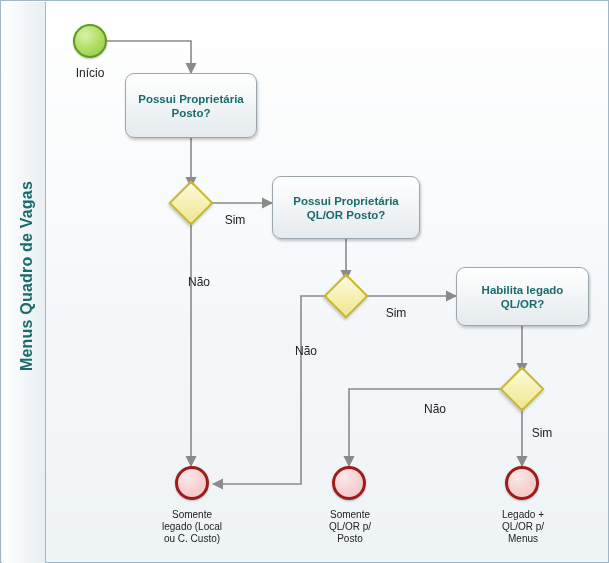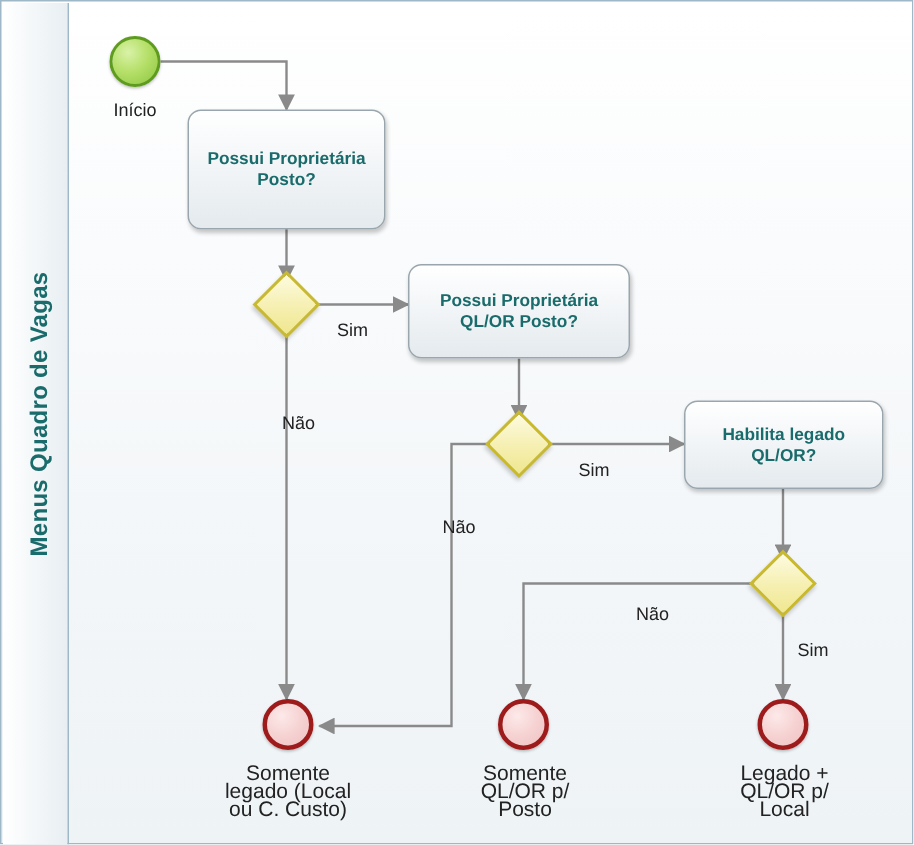--- a/index.html
+++ b/index.html
@@ -74,21 +74,21 @@
     box-shadow:1px 2px 3px rgba(0,0,0,0.20);
   }
   .lbl{
     position:absolute;
     font-size:12px;
     color:#222;
     text-align:center;
     line-height:12px;
     white-space:pre-line;
   }
-  .lbl.small{font-size:14px;}
+  .lbl.small{font-size:10px;}
 </style>
 </head>
 <body>
 
 <div id="canvas">
 
   <div id="lane-header">
     <div id="lane-title">Menus Quadro de Vagas</div>
   </div>
 
@@ -118,21 +118,21 @@
 
       <path d="M 504 388 L 348 388 L 348 465"></path>
 
       <path d="M 521 405 L 521 465"></path>
     </g>
   </svg>
 
   <div class="node start-ev" style="left:72px;top:23px;"></div>
   <div class="lbl" style="left:52px;top:66px;width:74px;">Início</div>
 
-  <div class="node task" style="left:124px;top:72px;width:132px;height:80px;">Possui
+  <div class="node task" style="left:124px;top:72px;width:132px;height:65px;">Possui
 Proprietária
 Posto?</div>
   <div class="node task" style="left:455px;top:266px;width:133px;height:59px;">Habilita legado
 QL/OR?</div>
   <div class="node task" style="left:271px;top:175px;width:148px;height:63px;">Possui
 Proprietária
 QL/OR Posto?</div>
 
   <div class="node gw" style="left:174px;top:186px;"></div>
   <div class="node gw" style="left:329px;top:279px;"></div>
@@ -151,15 +151,15 @@
 ou C. Custo)</div>
 
   <div class="node end-ev" style="left:331px;top:465px;"></div>
   <div class="lbl small" style="left:303px;top:508px;width:92px;">Somente
 QL/OR p/
 Posto</div>
 
   <div class="node end-ev" style="left:504px;top:465px;"></div>
   <div class="lbl small" style="left:476px;top:508px;width:92px;">Legado +
 QL/OR p/
-Local</div>
+Menus</div>
 
 </div>
 
 </body></html>

